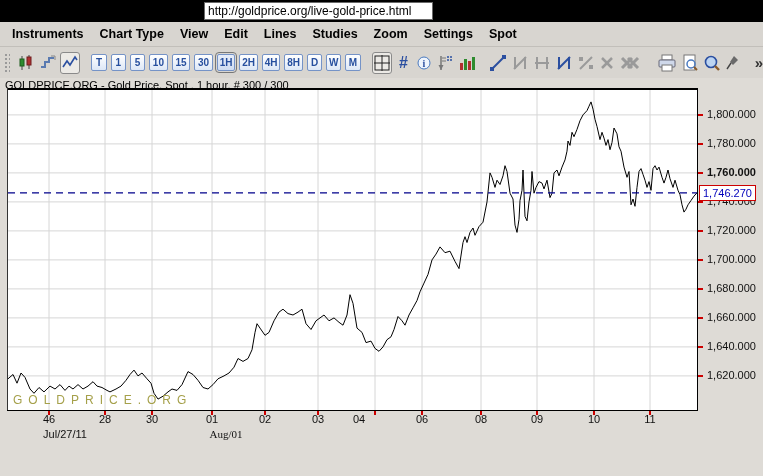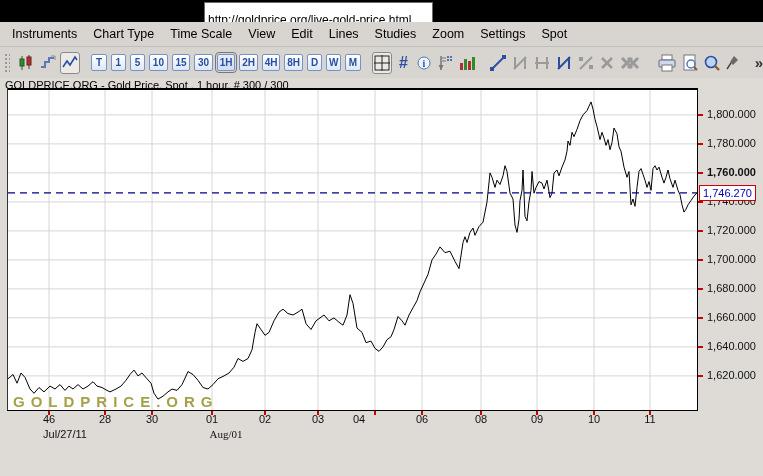--- a/index.html
+++ b/index.html
@@ -3,26 +3,26 @@
 <meta charset="utf-8">
 <style>
   * { margin:0; padding:0; box-sizing:border-box; }
   html,body { background:#888; }
   .app { position:relative; width:763px; height:476px; background:#dedbd6; overflow:hidden;
          font-family:"Liberation Sans", sans-serif; }
 
   
   .topbar { position:absolute; left:0; top:0; width:763px; height:22px; background:#000; }
   .urlbox { position:absolute; left:204px; top:2px; width:229px; height:18px; background:#fff;
-            border:1px solid #6a6a6a; font-size:12px; color:#000; padding:10px 3px; white-space:nowrap; overflow:hidden; }
+            border:1px solid #6a6a6a; font-size:12px; color:#000; padding:1px 3px; white-space:nowrap; overflow:hidden; }
 
   
   .menubar { position:absolute; left:0; top:22px; width:763px; height:25px; background:#d8d5d0;
              display:flex; align-items:center; padding-left:4px; border-bottom:1px solid #c2bfba; }
-  .menu-item { font-size:12.5px; font-weight:normal; color:#000; padding:3px 8px; cursor:default; white-space:nowrap;text-align:center; }
+  .menu-item { font-size:12.5px; font-weight:bold; color:#000; padding:3px 8px; cursor:default; white-space:nowrap;text-align:center; }
 
   
   .toolbar { position:absolute; left:0; top:47px; width:763px; height:31px; background:#d8d5d0;
              display:flex; align-items:center; padding-left:4px; gap:2px; }
   .grip { width:7px; height:20px; margin-right:4px;
           background-image:radial-gradient(#9a9a9a 35%, transparent 40%); background-size:4px 4px; }
   .tool { width:22px; height:22px; display:flex; align-items:center; justify-content:center; border:1px solid transparent; border-radius:3px; }
   .tool.sel { border:1px solid #8a8a8a; background:#eceae6; }
   .ts-btn { width:18px; height:17px; margin:0 1px; border:1px solid #7593c7; border-radius:2px;
             background:linear-gradient(#ffffff,#dde7f6); color:#274f9e; font-weight:bold;
@@ -43,21 +43,21 @@
   .plot-svg   { position:absolute; left:8px; top:90px; }
 
   .ylab { position:absolute; left:707px; font-size:11px; color:#111; white-space:nowrap; }
   .ytick{ position:absolute; left:698px; width:5px; height:2px; background:#cc0000; }
   .xlab { position:absolute; top:413px; width:26px; text-align:center; font-size:11px; color:#111; }
   .xtick{ position:absolute; top:411px; width:2px; height:4px; background:#cc0000; }
   .xsub { position:absolute; top:428px; width:70px; text-align:center; font-size:11px; color:#111; }
 
   .price-box { position:absolute; left:699px; height:16px; background:#fff; border:1px solid #cc0000;
                color:#0000bb; font-size:11px; padding:1px 3px 0 3px; white-space:nowrap; z-index:5; }
-  .watermark { position:absolute; left:13px; top:393px; font-size:15px; font-weight:bold;
+  .watermark { position:absolute; left:13px; top:393px; font-size:12px; font-weight:normal;
                letter-spacing:6px; color:#a5a04a; z-index:2; }
 
   
   .statusbar { position:absolute; left:0; top:448px; width:763px; height:28px; background:#d8d5d0;
                border-top:1px solid #f8f8f8; box-shadow:0 -1px 0 #a8a8a8; display:flex; align-items:center; }
   .sphere { width:15px; height:15px; border-radius:50%; margin-left:7px;
             background:radial-gradient(circle at 35% 30%, #9fe6bd, #36a468 55%, #1c7a45);
             border:1px solid #2a6e47; }
   .sb-divider { width:1px; height:22px; background:#9a9a9a; margin-left:6px; border-right:1px solid #fff; }
   .sb-text { font-size:12.5px; font-weight:bold; color:#000; margin-left:9px; }
@@ -69,21 +69,20 @@
 
 <div class="app">
 
   <div class="topbar">
     <div class="urlbox">http://goldprice.org/live-gold-price.html</div>
   </div>
 
   <div class="menubar">
     <span class="menu-item">Instruments</span>
     <span class="menu-item">Chart Type</span>
-    <span class="menu-item">Time Scale</span>
     <span class="menu-item">View</span>
     <span class="menu-item">Edit</span>
     <span class="menu-item">Lines</span>
     <span class="menu-item">Studies</span>
     <span class="menu-item">Zoom</span>
     <span class="menu-item">Settings</span>
     <span class="menu-item">Spot</span>
   </div>
 
   <div class="toolbar">

